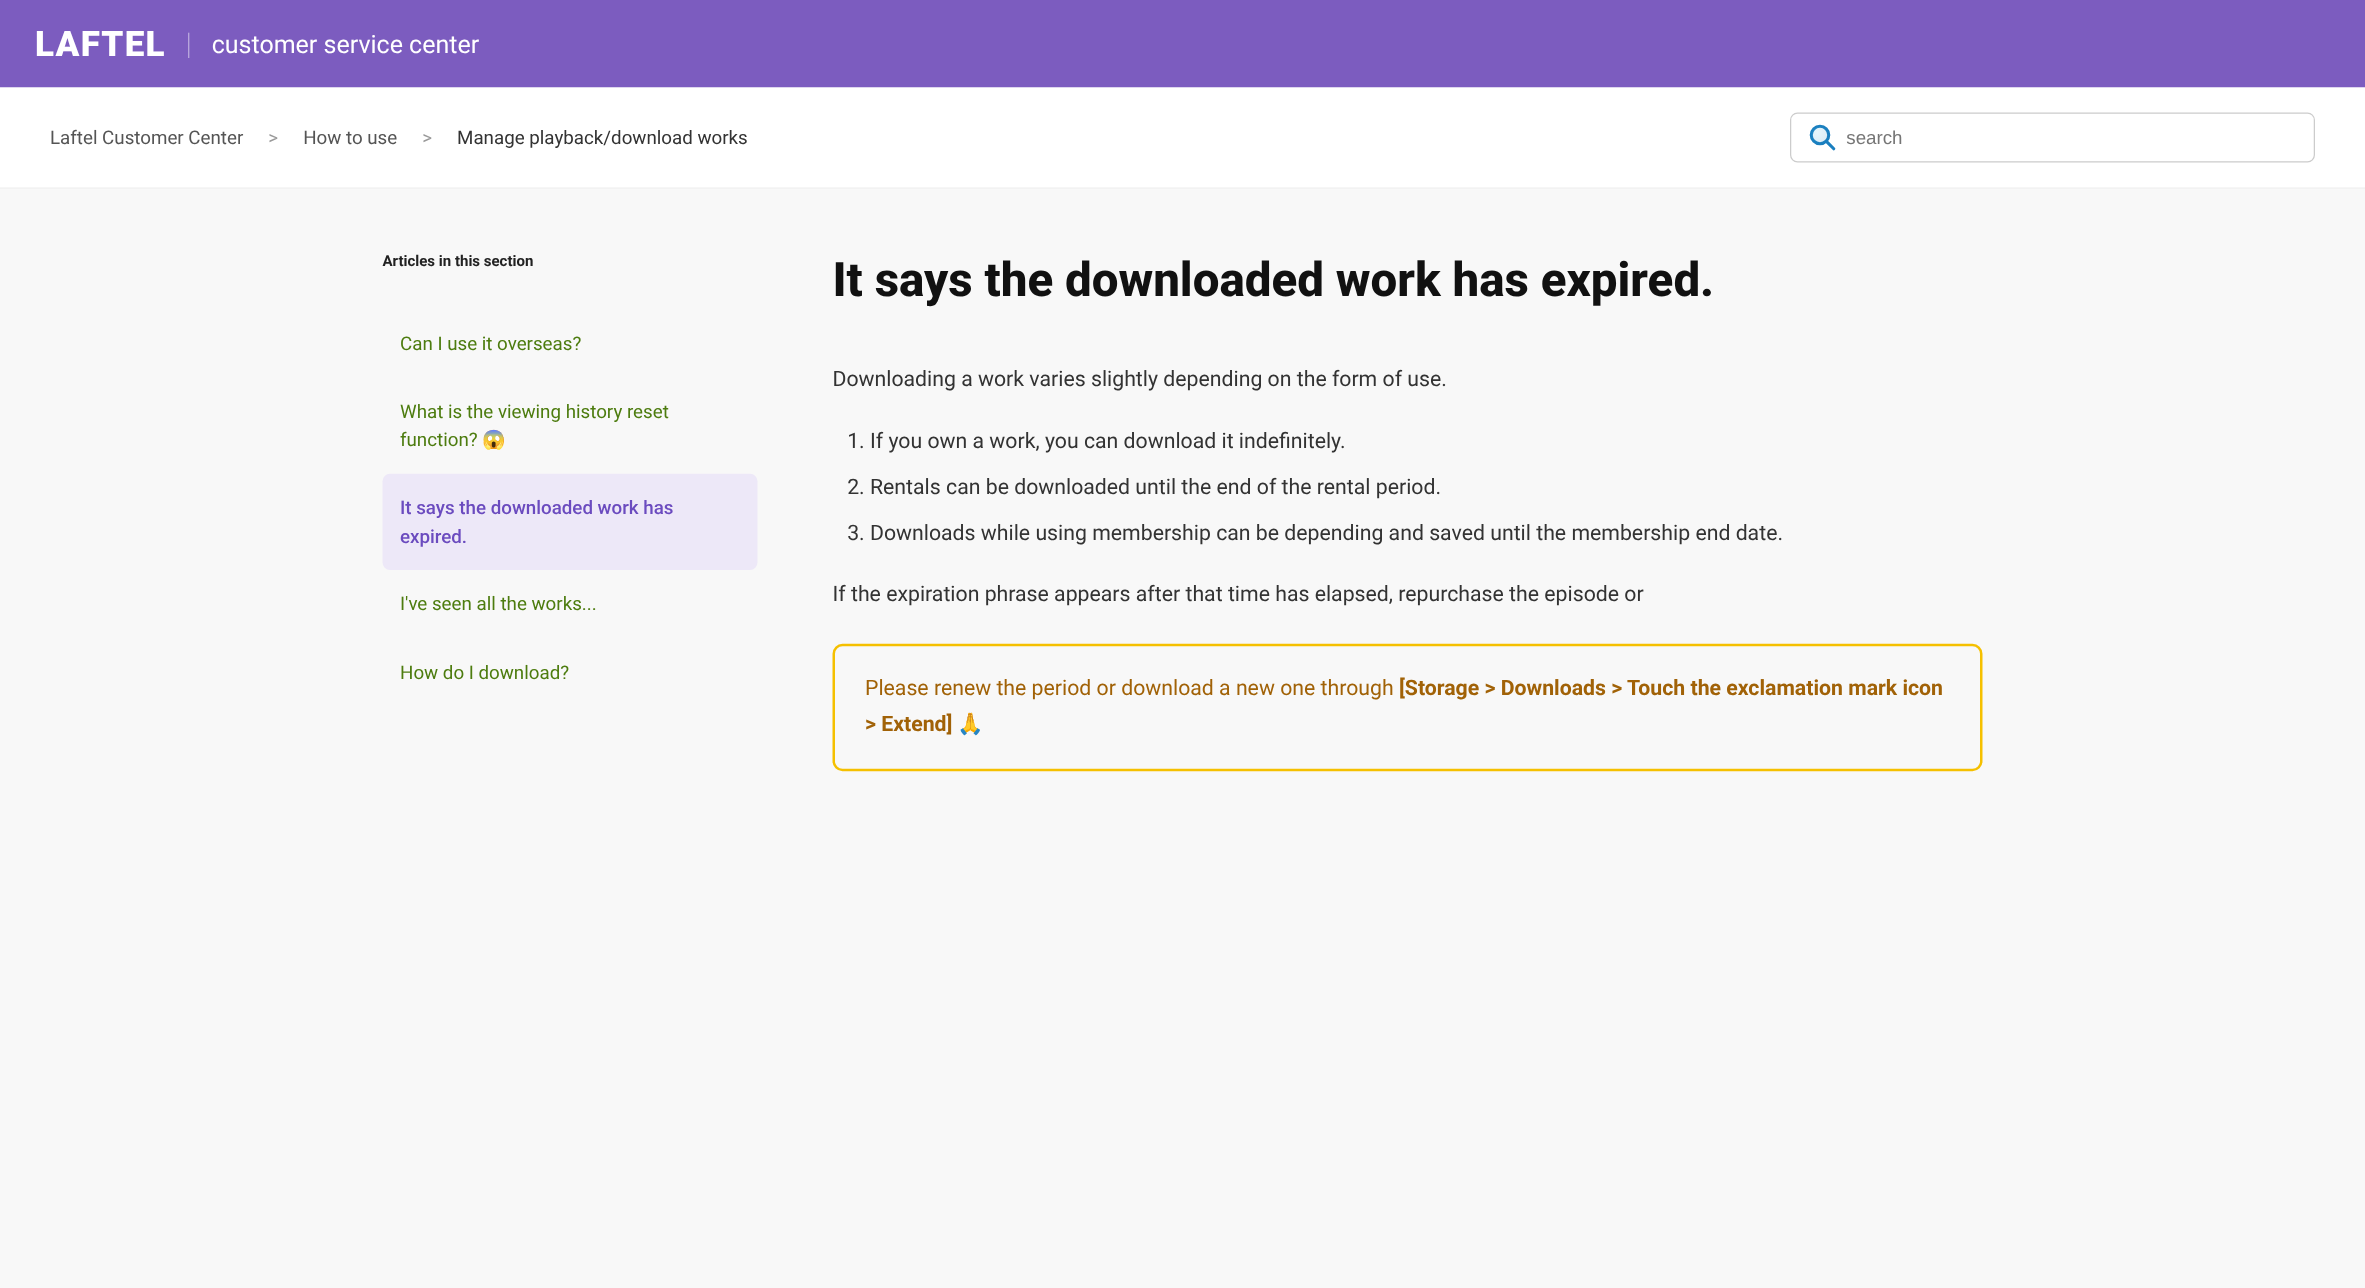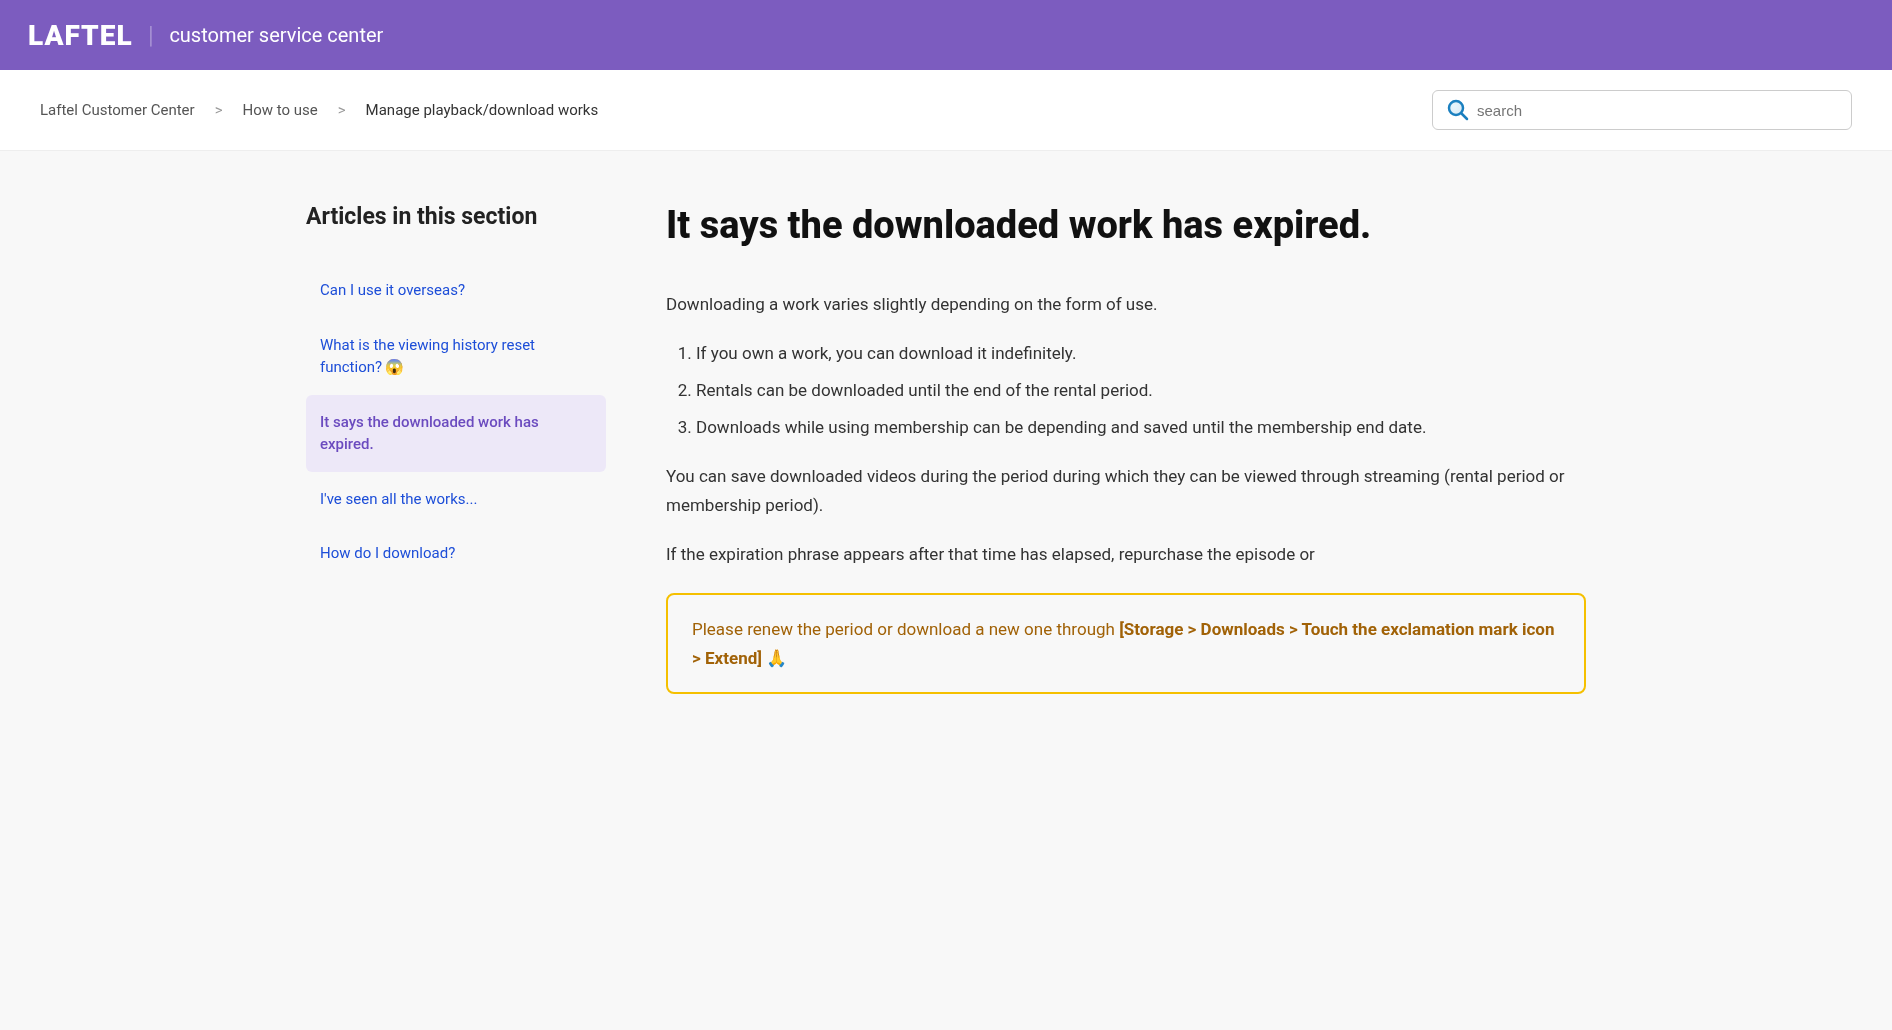--- a/index.html
+++ b/index.html
@@ -116,37 +116,37 @@
       gap: 60px;
     }
 
     
     .sidebar {
       width: 300px;
       flex-shrink: 0;
     }
 
     .sidebar-section-title {
-      font-size: 23px;
+      font-size: 12px;
       font-weight: 700;
       color: #222;
       margin-bottom: 30px;
       line-height: 1.4;
     }
 
     .sidebar-nav {
       display: flex;
       flex-direction: column;
       gap: 0;
     }
 
     .sidebar-item {
       padding: 16px 14px;
       font-size: 15px;
-      color: #1d4ed8;
+      color: #4d7c0f;
       cursor: pointer;
       border-radius: 6px;
       line-height: 1.5;
     }
 
     .sidebar-item.active {
       background: #ede8f8;
       color: #6b4bbf;
       font-weight: 500;
     }
@@ -252,21 +252,20 @@
 
     <div class="article-body">
       <p>Downloading a work varies slightly depending on the form of use.</p>
 
       <ol>
         <li>If you own a work, you can download it indefinitely.</li>
         <li>Rentals can be downloaded until the end of the rental period.</li>
         <li>Downloads while using membership can be depending and saved until the membership end date.</li>
       </ol>
 
-      <p>You can save downloaded videos during the period during which they can be viewed through streaming (rental period or membership period).</p>
 
       <p>If the expiration phrase appears after that time has elapsed, repurchase the episode or</p>
 
       <div class="highlight-box">
         <span>Please renew the period or download a new one through </span><strong>[Storage &gt; Downloads &gt; Touch the exclamation mark icon &gt; Extend]</strong><span> 🙏</span>
       </div>
     </div>
   </article>
 
 </div>

